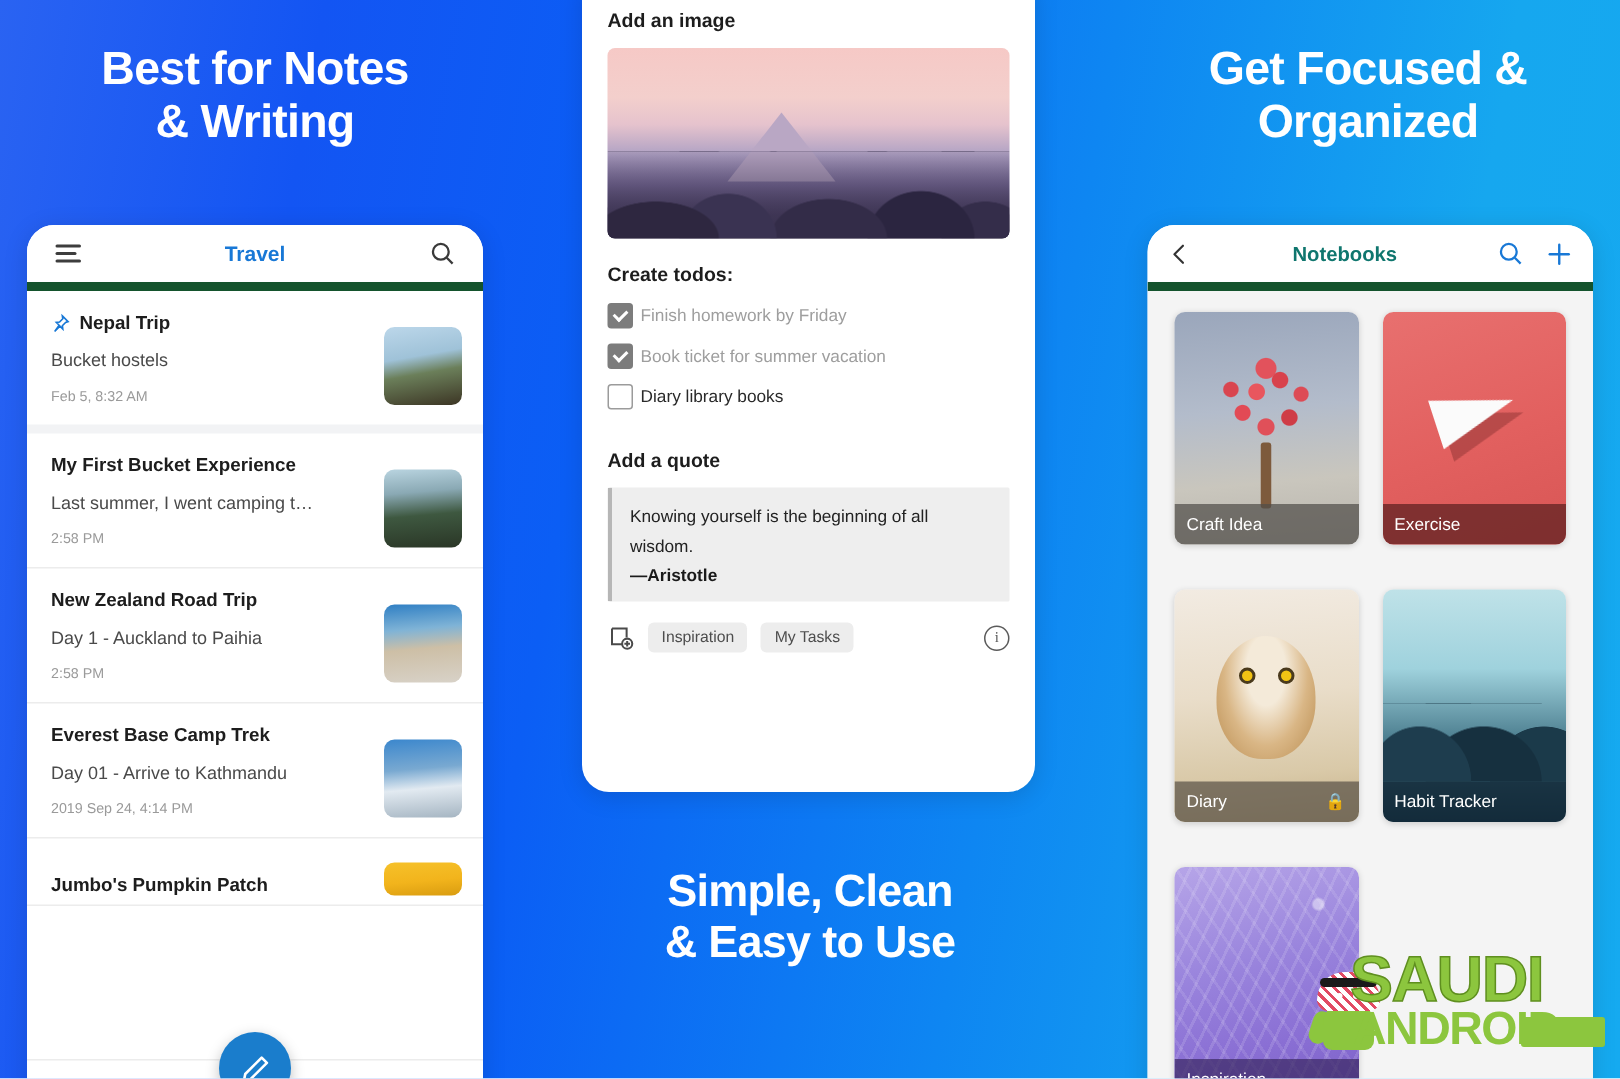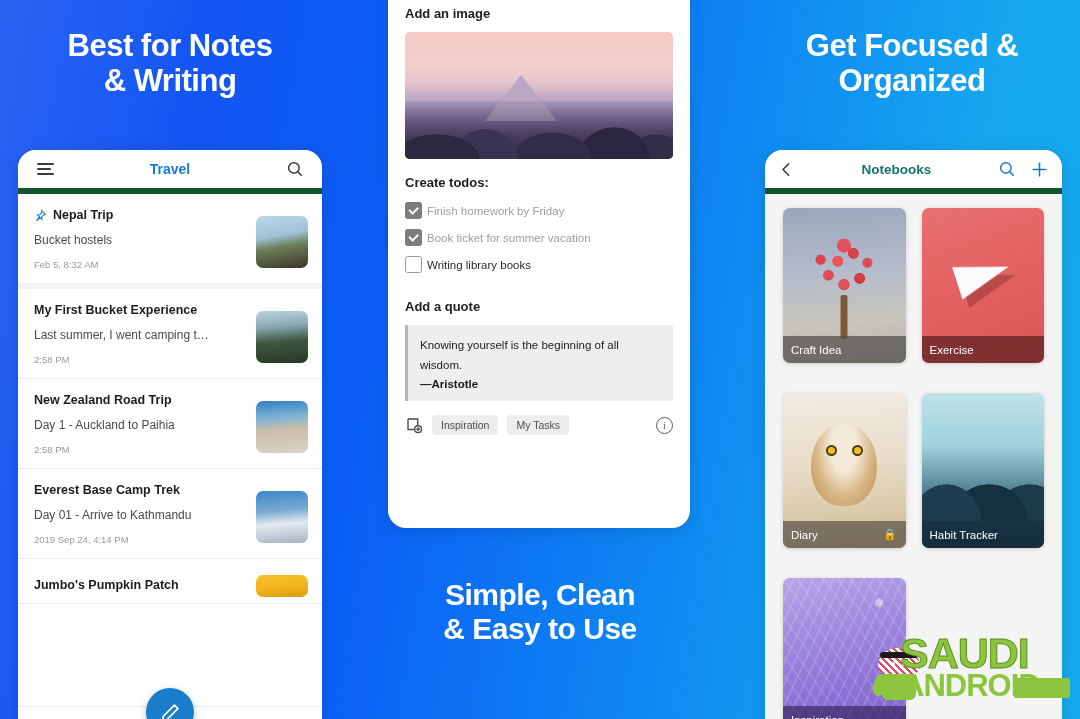--- a/index.html
+++ b/index.html
@@ -71,21 +71,21 @@
   .hamburger { width: 17px; }
   .hamburger i {
     display: block; height: 2px; background: #3d3d3d;
     border-radius: 1px; margin: 3px 0;
   }
   .hamburger i:nth-child(2) { width: 14px; }
 
   
   .notelist { background: #fff; }
   .note-row {
-    display: flex; align-items: center;
+    display: flex; align-items: flex-end;
     padding: 14px 14px 13px 16px;
     border-bottom: 1px solid #ececec;
     min-height: 76px;
     gap: 36px;
   }
   .note-row.sep-thick { border-bottom: 6px solid #f2f3f5; }
   .note-text { flex: 1; padding-right: 10px; min-width: 0; }
   .note-title {
     font-size: 12.5px; font-weight: bold; color: #1d1d1d;
     display: flex; align-items: center; gap: 6px;
@@ -469,21 +469,21 @@
         <div class="todo-row">
           <div class="cbx checked"></div>
           <div class="todo-label">Finish homework by Friday</div>
         </div>
         <div class="todo-row">
           <div class="cbx checked"></div>
           <div class="todo-label">Book ticket for summer vacation</div>
         </div>
         <div class="todo-row open">
           <div class="cbx"></div>
-          <div class="todo-label">Writing library books</div>
+          <div class="todo-label">Diary library books</div>
         </div>
       </div>
 
       <div class="sect-gap"></div>
       <div class="mid-label">Add a quote</div>
 
       <div class="quote-box">
         <div class="quote-text">Knowing yourself is the beginning of all wisdom.</div>
         <div class="quote-author">—Aristotle</div>
       </div>

